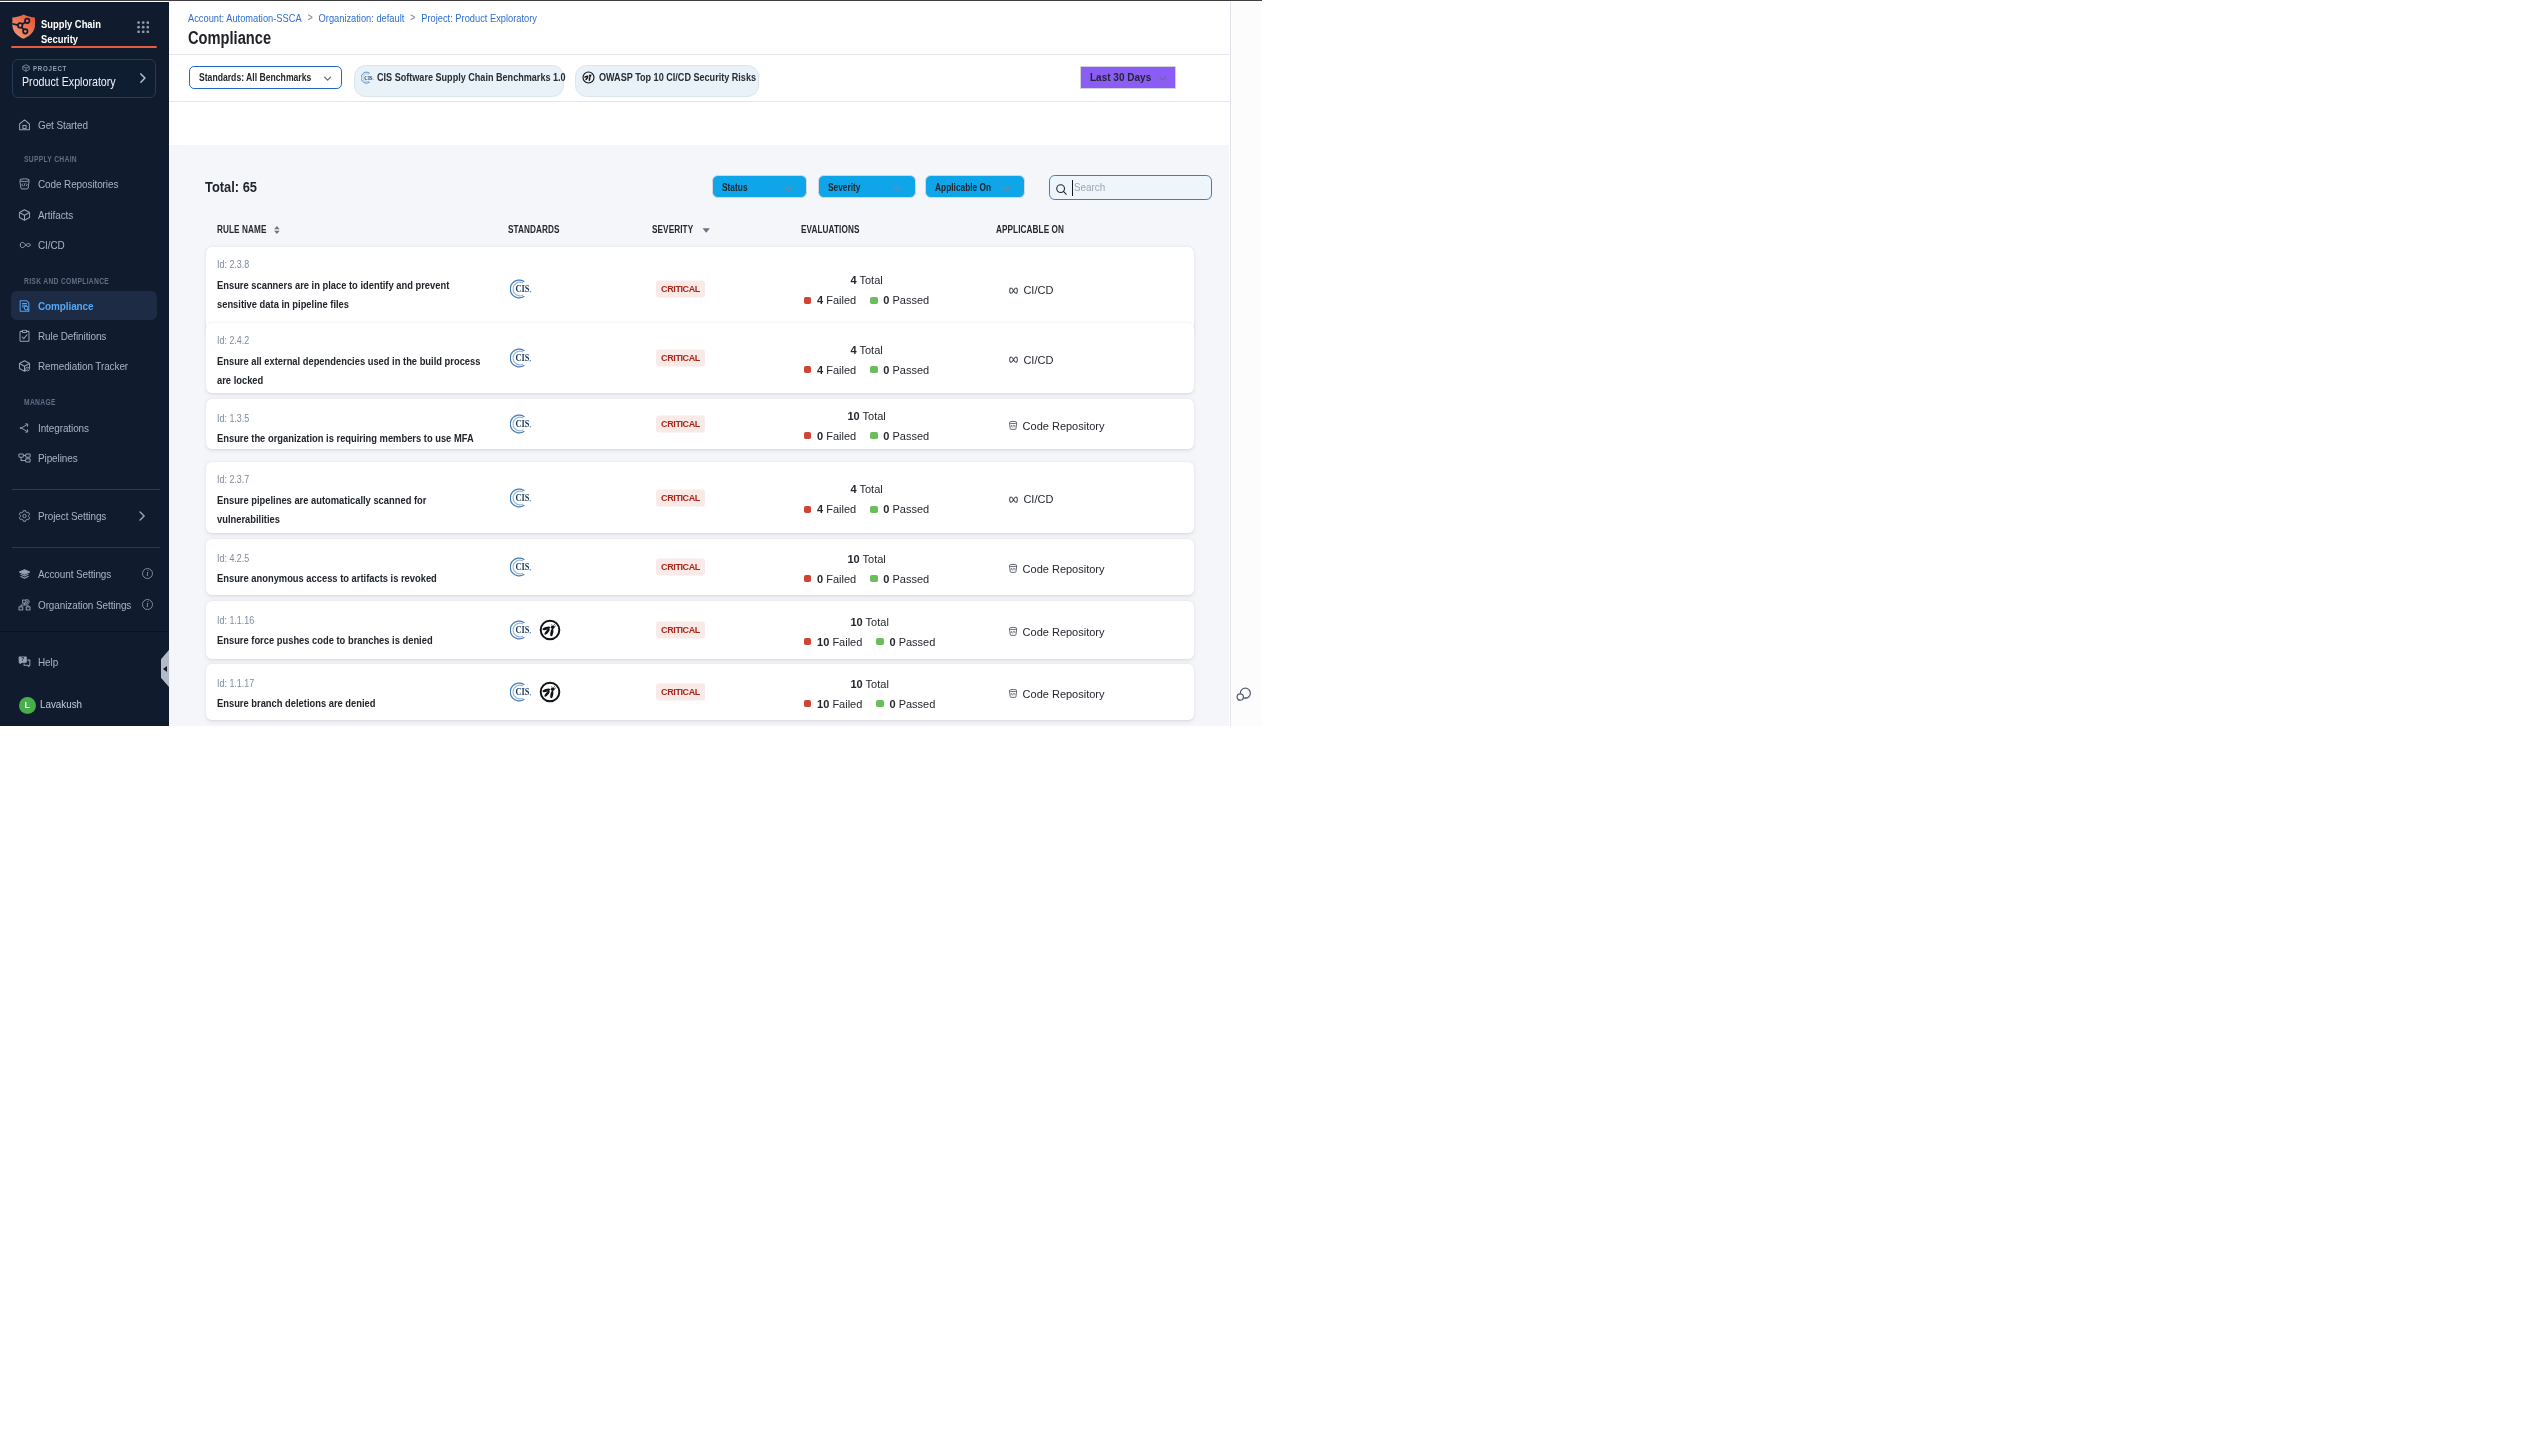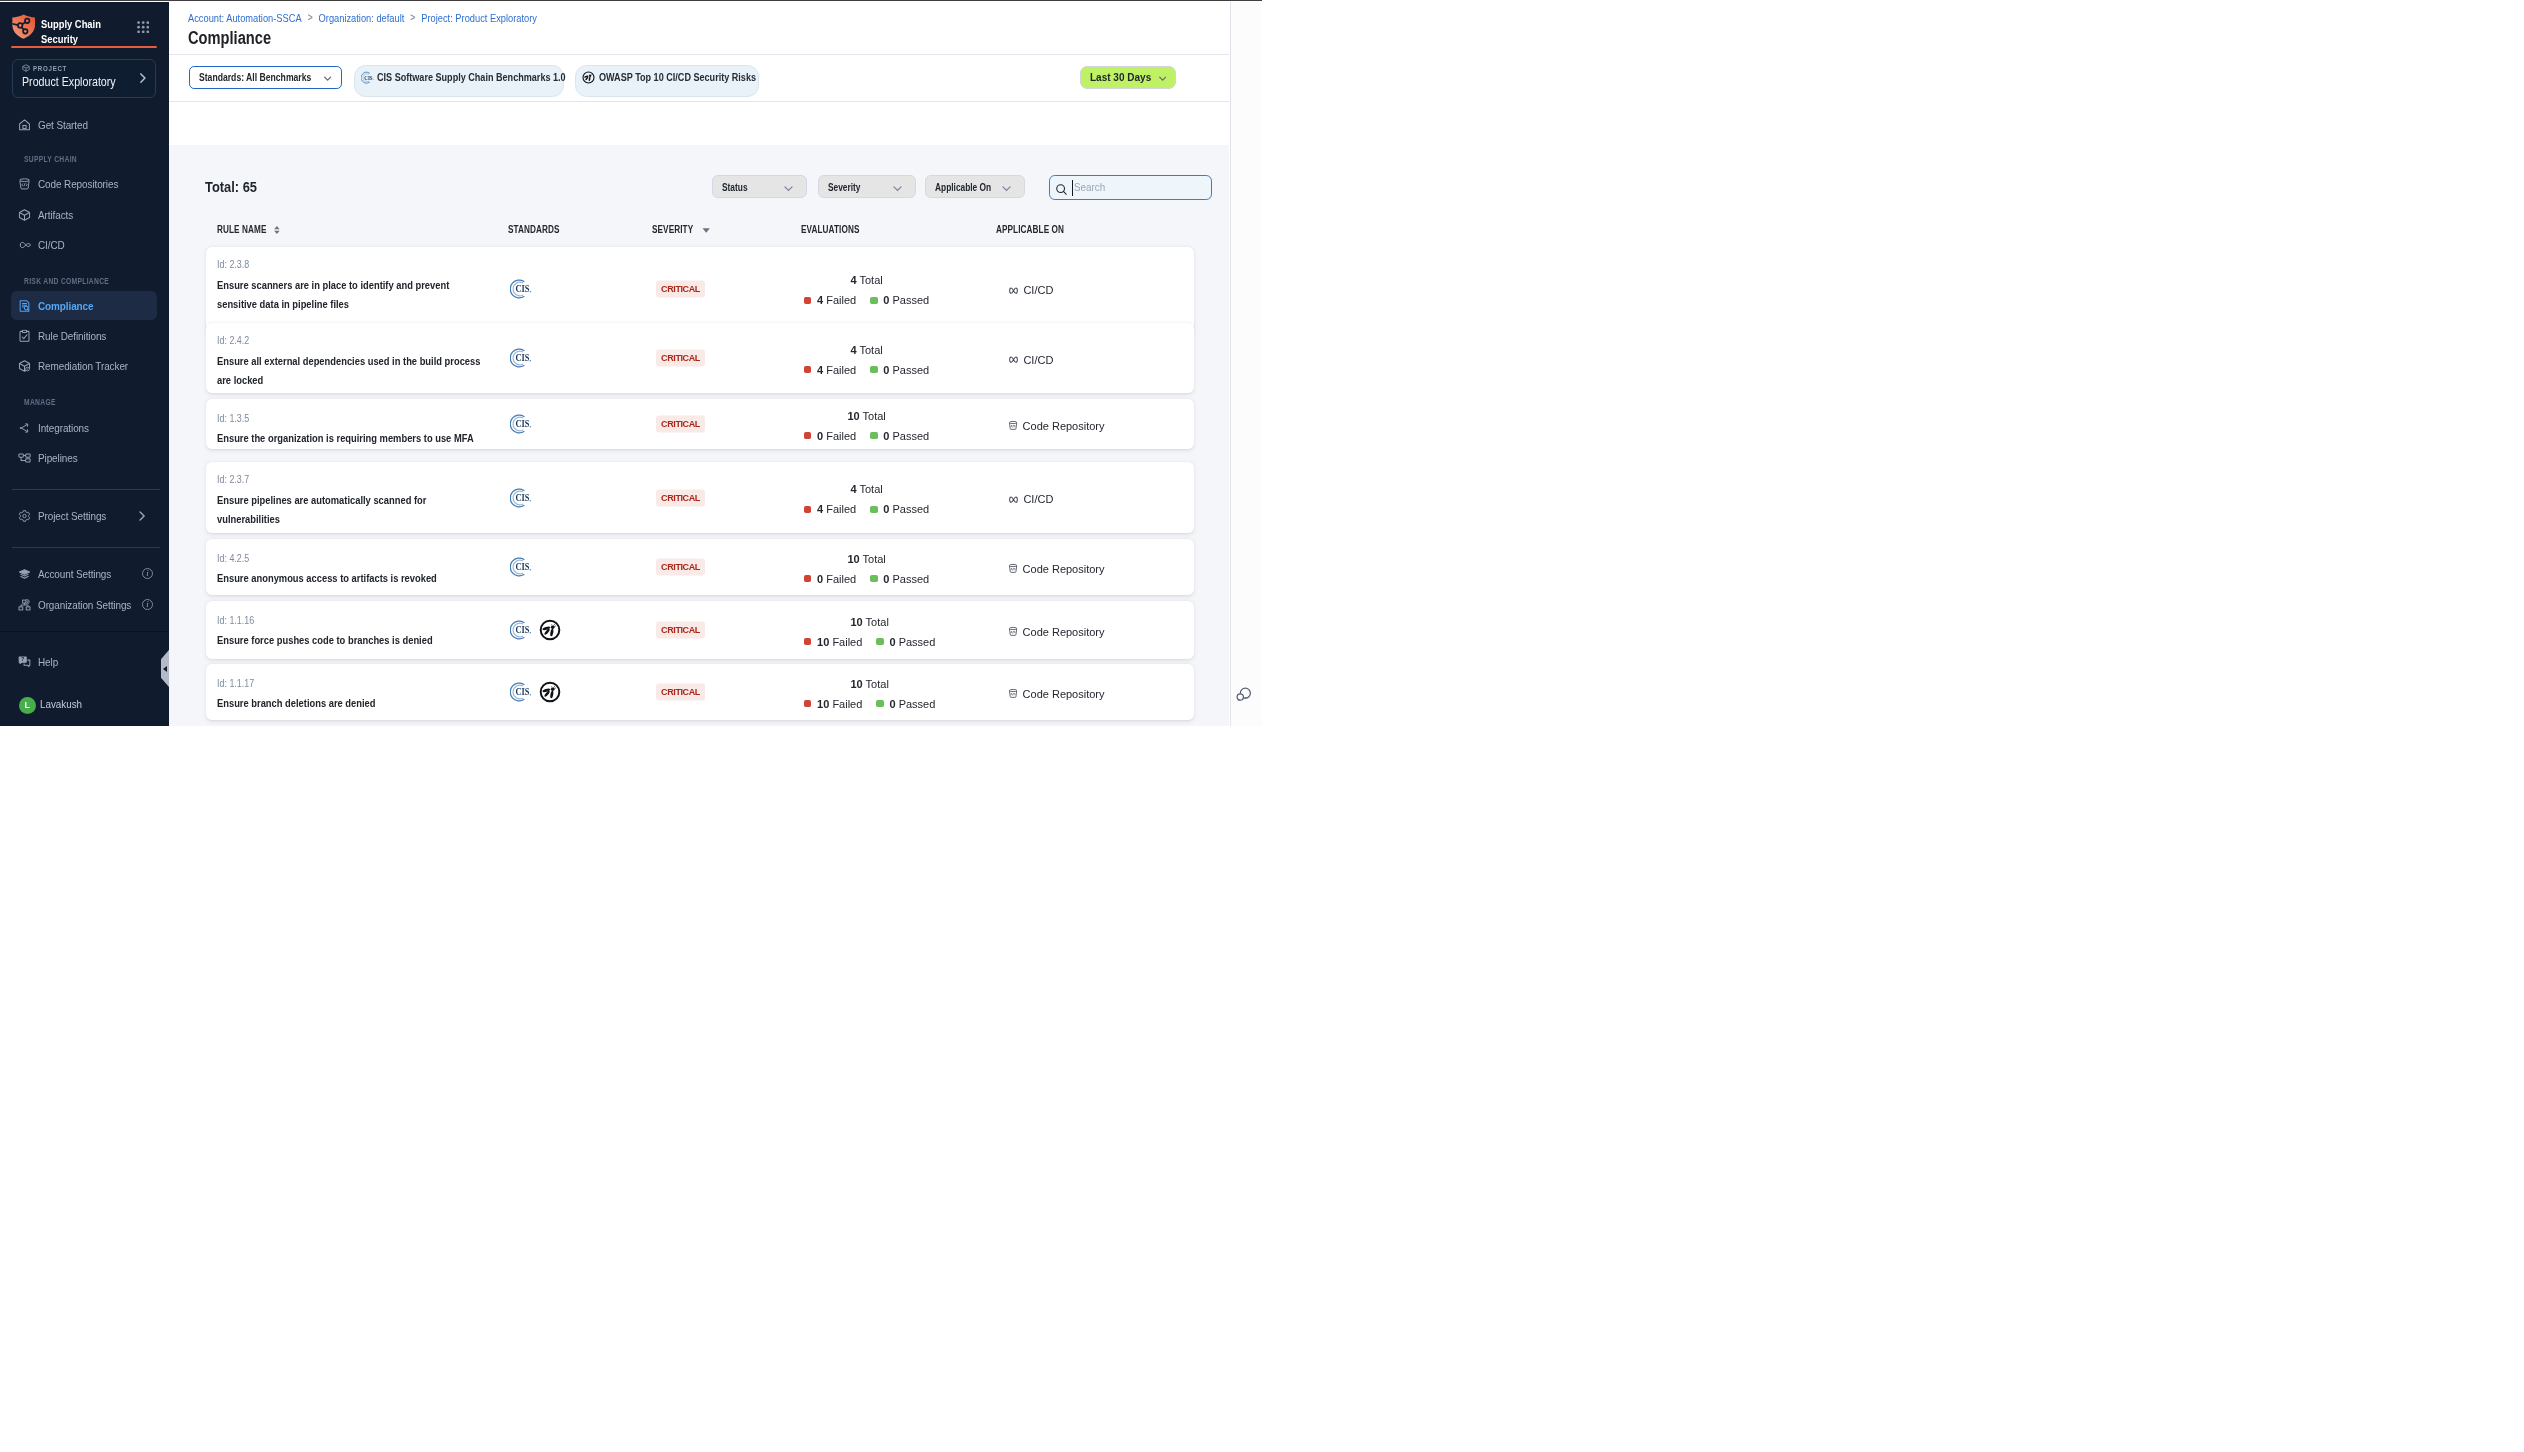--- a/index.html
+++ b/index.html
@@ -44,33 +44,33 @@
   #title { left:188px; top:28px; font-size:17.5px; font-weight:700; color:#202227; transform:scaleX(0.838); transform-origin:left top; white-space:nowrap; }
 
   #filters { left:169px; top:55px; width:1060px; height:47px; background:#fff; border-bottom:0.7px solid #e5e3ec; }
   #sel-standards { left:189px; top:66px; width:153px; height:23.4px; border:1.1px solid #2367c4; border-radius:5.1px; background:#fff; }
   #sel-standards .tx { position:absolute; left:8.8px; top:4.4px; font-size:11px; font-weight:700; color:#22262d; transform:scaleX(0.784); transform-origin:left top; white-space:nowrap; }
   .chev { position:absolute; width:7.3px; height:7.3px; }
   .chip { position:absolute; top:65px; height:32px; background:#e9f1f9; border:0.7px solid #d9e4ef; border-radius:11.7px; }
   #chip1 { left:354px; width:210px; }
   #chip2 { left:575px; width:184px; }
   .chip .tx { position:absolute; top:4.7px; font-size:11px; font-weight:700; color:#272c34; transform:scaleX(0.825); transform-origin:left top; white-space:nowrap; }
-  #sel-days { left:1080px; top:66px; width:96px; height:23px; border:0.7px solid #d3d3de; border-radius:7px; background:#bef264; }
+  #sel-days { left:1080px; top:66px; width:96px; height:23px; border:0.7px solid #d3d3de; border-radius:1px; background:#8b5cf6; }
   #sel-days .tx { position:absolute; left:9px; top:4.4px; font-size:11px; font-weight:700; color:#22262d; transform:scaleX(0.91); transform-origin:left top; white-space:nowrap; }
 
   #tabs { left:169px; top:102px; width:1060px; height:43px; background:#fff; }
   #tab1 { left:41px; top:16px; position:absolute; font-size:11.7px; color:#3e4552; transform:scaleX(0.927); transform-origin:left top; }
   #tab2 { left:105px; top:16px; position:absolute; font-size:11.7px; font-weight:700; color:#14161a; transform:scaleX(0.874); transform-origin:left top; }
   #tabline { left:99px; top:35px; position:absolute; width:69px; height:1.8px; background:#2e6bc9; border-radius:1.5px; }
 
   #gray { left:169px; top:145px; width:1060px; height:581px; background:#f4f6fa; }
   #gutter { left:1230px; top:1.5px; width:32.5px; height:725px; background:#fcfcfd; border-left:0.7px solid #e2e2ea; }
 
   #total { left:205px; top:179px; font-size:14px; font-weight:700; color:#1f242b; transform:scaleX(0.92); transform-origin:left top; white-space:nowrap; }
-  .fsel { position:absolute; top:175px; height:23.4px; border:0.7px solid #d7d7e2; border-radius:5.8px; background:#e5e5e5; }
+  .fsel { position:absolute; top:175px; height:23.4px; border:0.7px solid #d7d7e2; border-radius:5.8px; background:#0ea5e9; }
   .fsel .tx { position:absolute; left:9px; top:5.5px; font-size:10.2px; font-weight:700; color:#22262d; transform:scaleX(0.82); transform-origin:left top; white-space:nowrap; }
   #f-status { left:712px; width:95px; }
   #f-sev { left:818px; width:98px; }
   #f-app { left:925px; width:100px; }
   #f-search { left:1037px; top:175px; width:163px; height:25px; border:1.5px solid #3b7cd0; border-radius:5.8px; background:#eef5fb; position:absolute;margin-left:12px; }
   #f-search .ph { position:absolute; left:24px; top:4.4px; font-size:11.7px; color:#9aa6b3; transform:scaleX(0.84); transform-origin:left top; }
   #f-search .caret { position:absolute; left:22px; top:4px; width:0.7px; height:16px; background:#15181d; }
 
   
   .th { position:absolute; top:224px; font-size:10px; font-weight:700; color:#23272e; letter-spacing:0.1px; white-space:nowrap; transform:scaleX(0.82); transform-origin:left top; }

